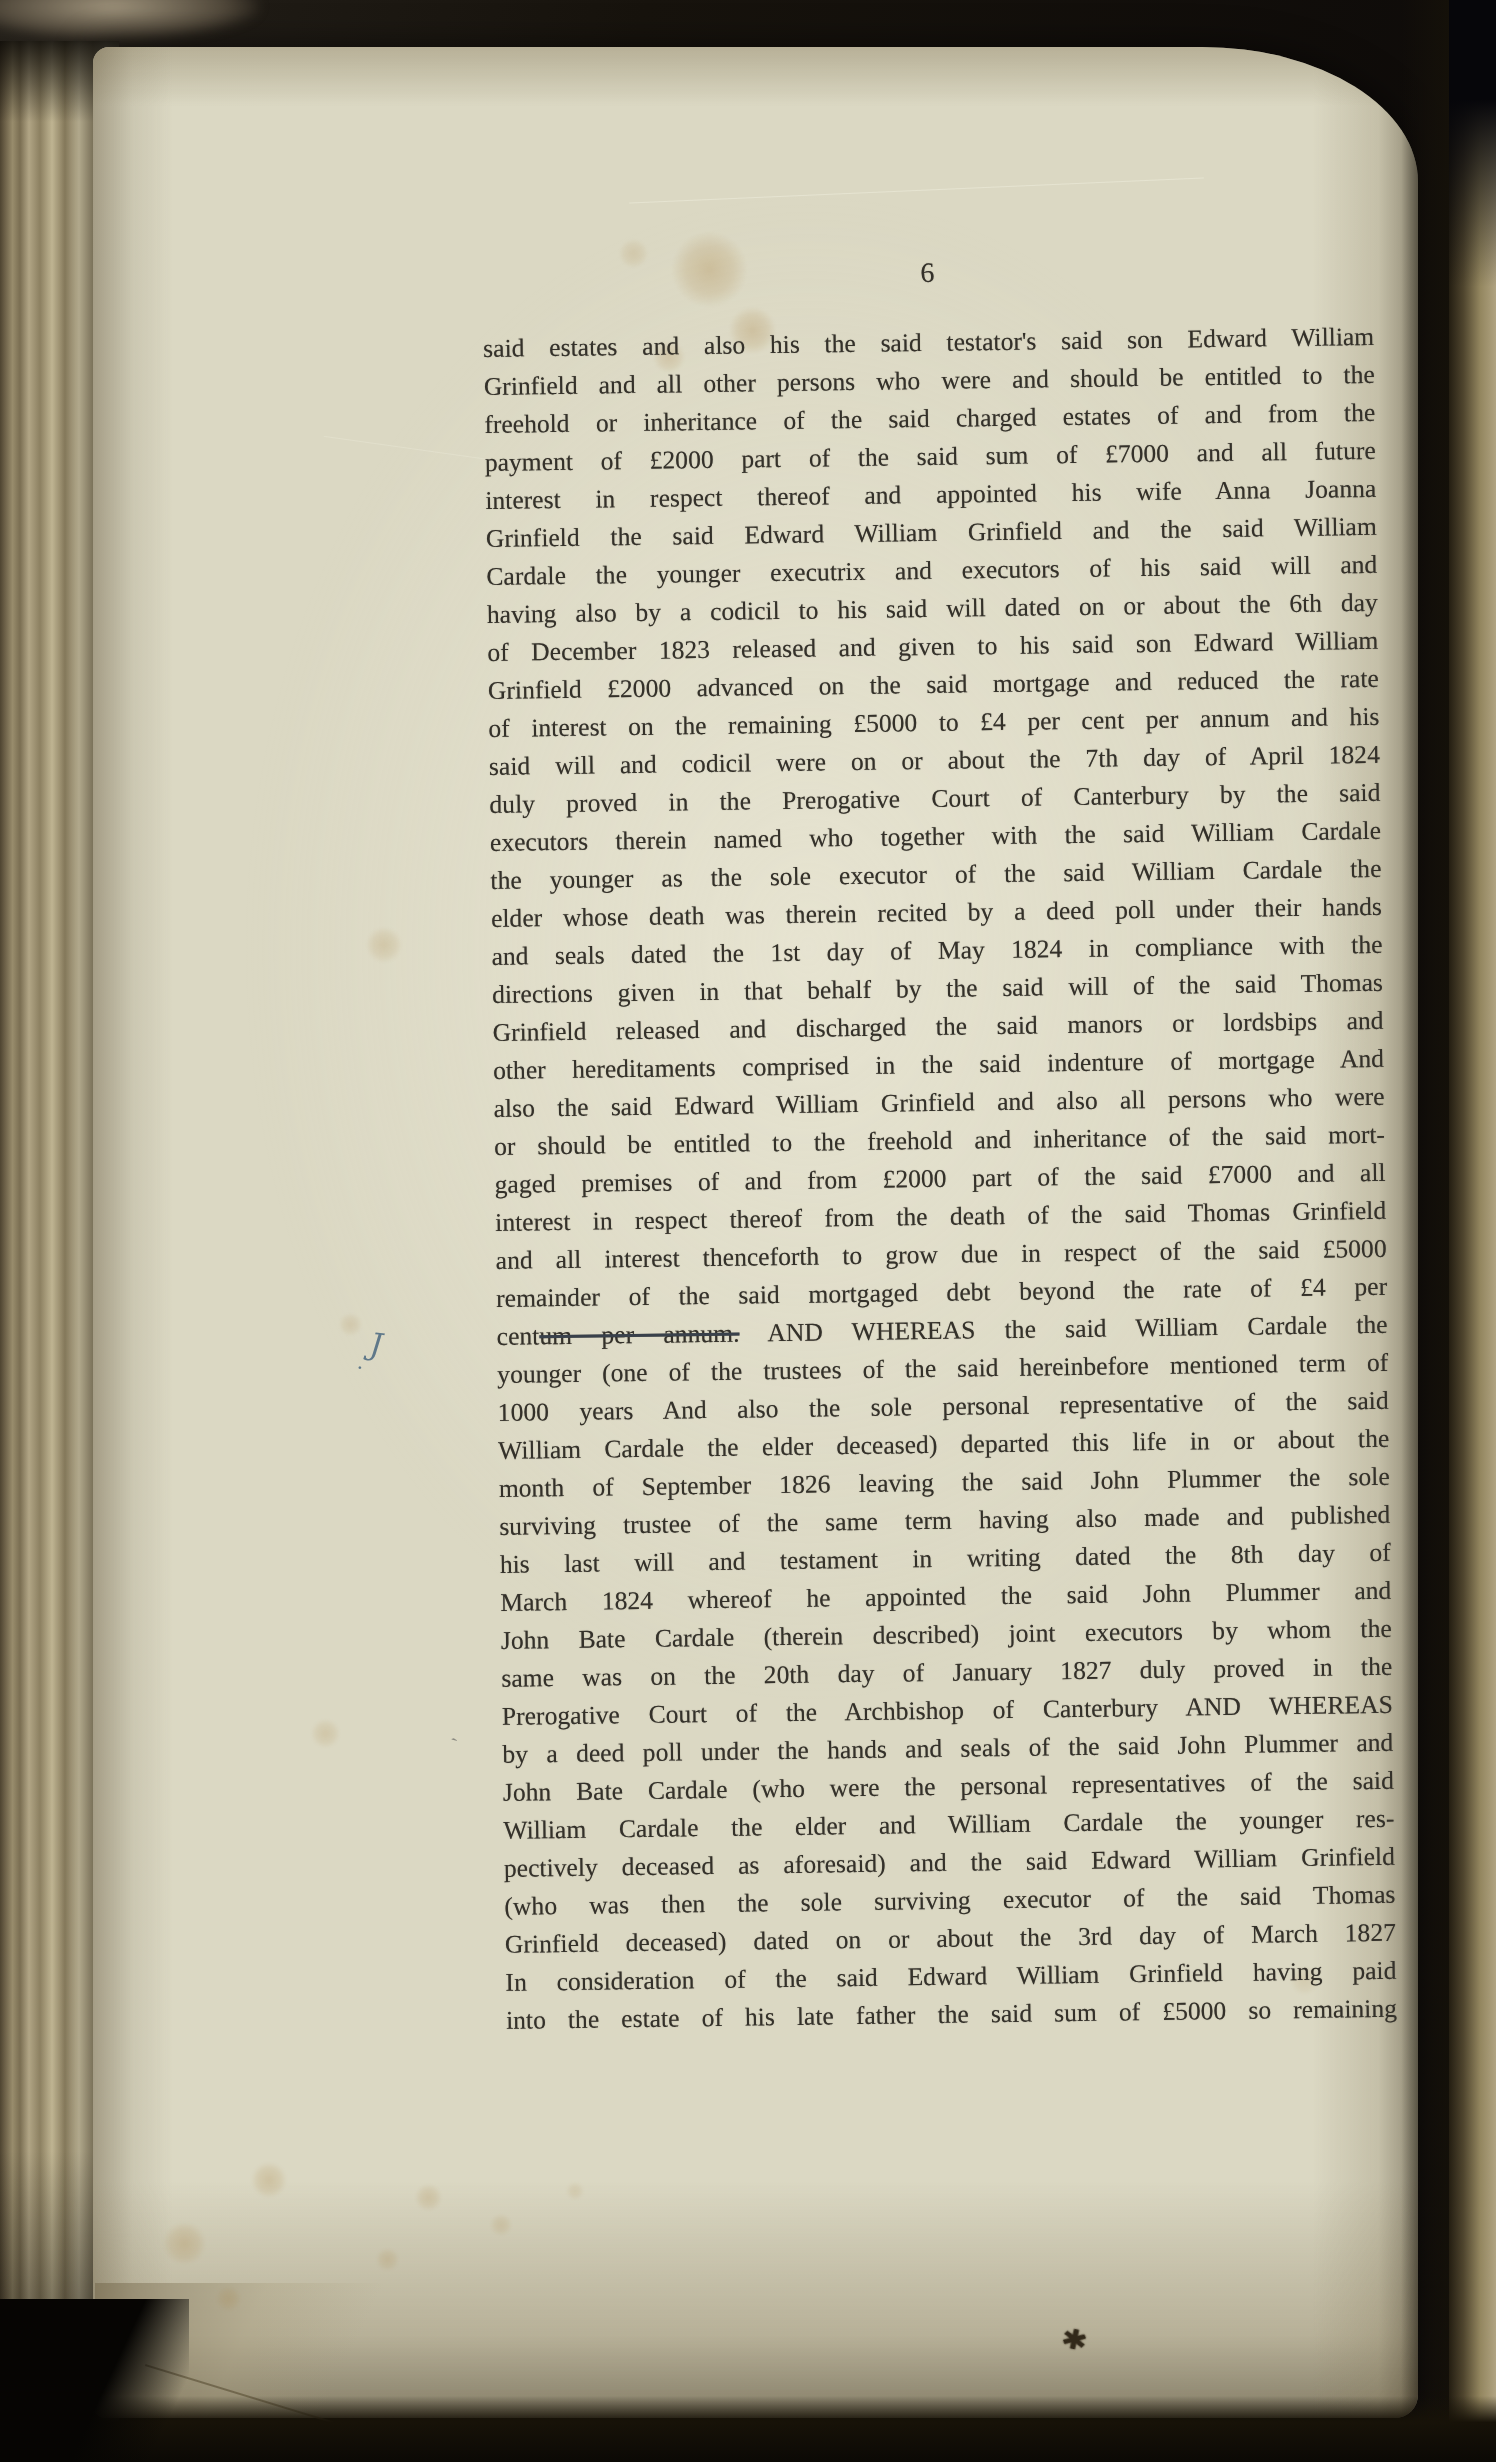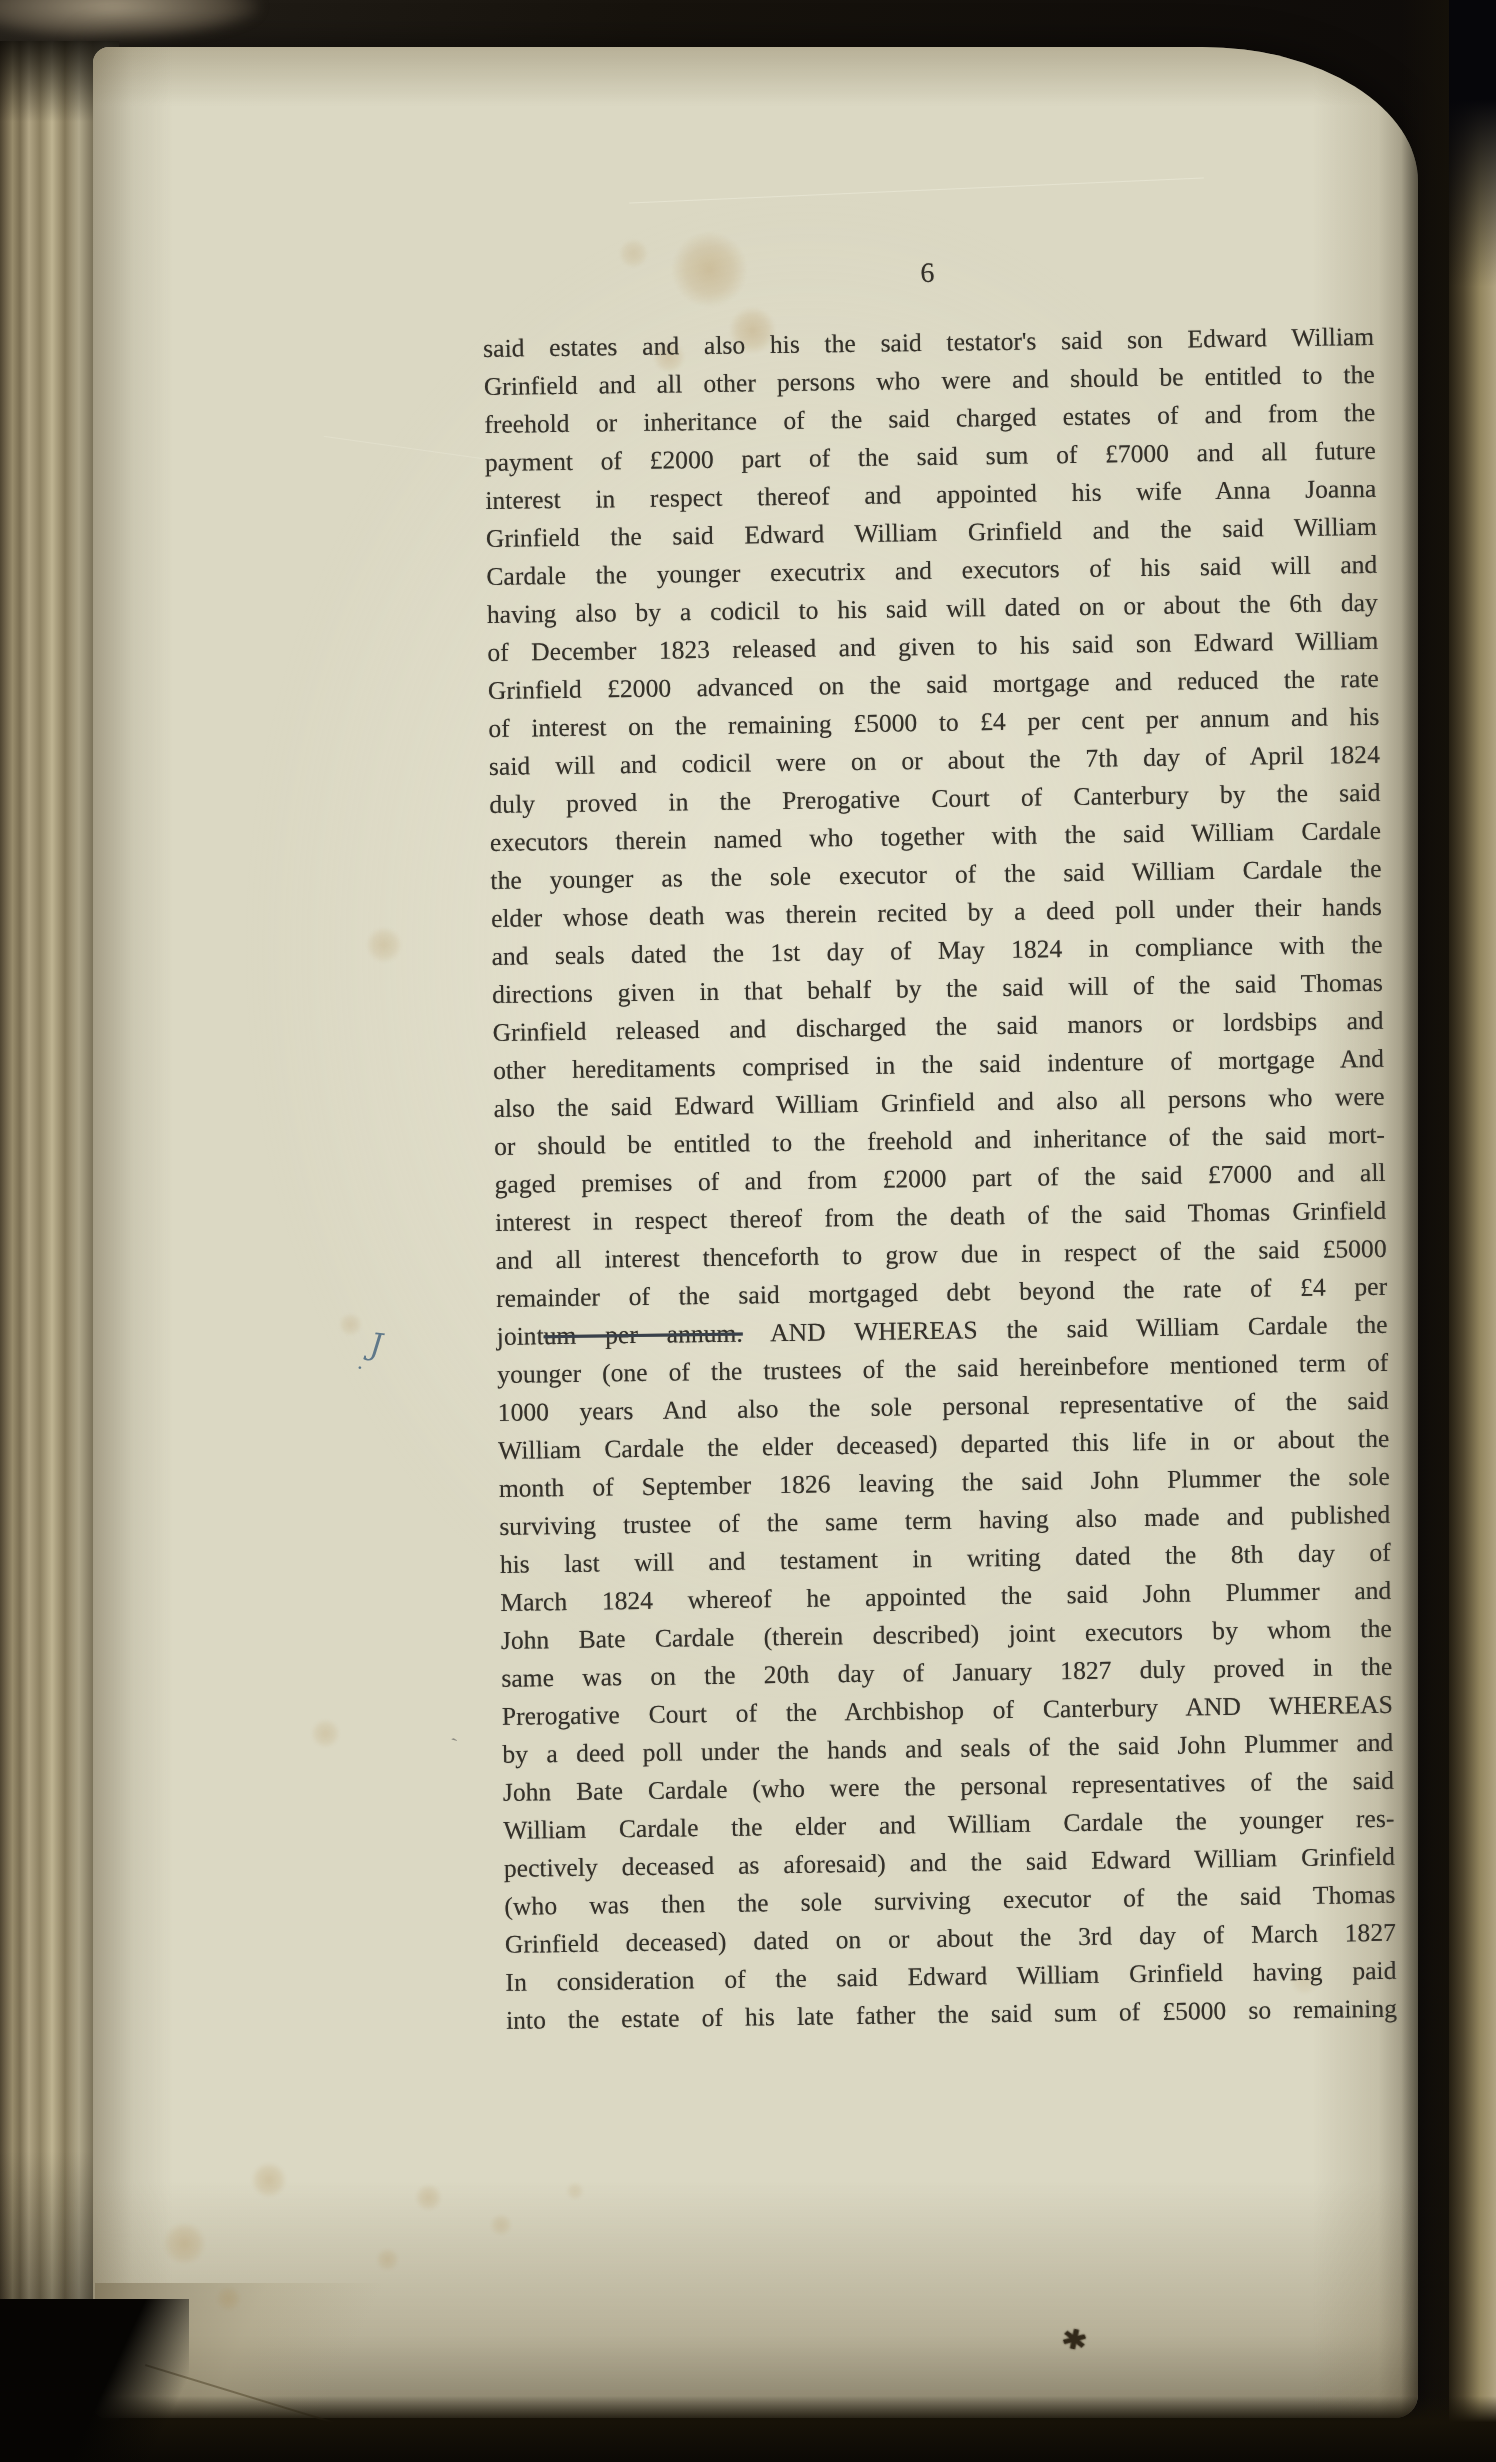--- a/index.html
+++ b/index.html
@@ -139,21 +139,21 @@
         <div class="text-line">and seals dated the 1st day of May 1824 in compliance with the</div>
         <div class="text-line">directions given in that behalf by the said will of the said Thomas</div>
         <div class="text-line">Grinfield released and discharged the said manors or lordsbips and</div>
         <div class="text-line">other hereditaments comprised in the said indenture of mortgage And</div>
         <div class="text-line">also the said Edward William Grinfield and also all persons who were</div>
         <div class="text-line">or should be entitled to the freehold and inheritance of the said mort-</div>
         <div class="text-line">gaged premises of and from £2000 part of the said £7000 and all</div>
         <div class="text-line">interest in respect thereof from the death of the said Thomas Grinfield</div>
         <div class="text-line">and all interest thenceforth to grow due in respect of the said £5000</div>
         <div class="text-line">remainder of the said mortgaged debt beyond the rate of £4 per</div>
-        <div class="text-line"><span>joint</span><span class="struck">um per annum.</span><span> AND WHEREAS the said William Cardale the</span></div>
+        <div class="text-line"><span>cent</span><span class="struck">um per annum.</span><span> AND WHEREAS the said William Cardale the</span></div>
         <div class="text-line">younger (one of the trustees of the said hereinbefore mentioned term of</div>
         <div class="text-line">1000 years And also the sole personal representative of the said</div>
         <div class="text-line">William Cardale the elder deceased) departed this life in or about the</div>
         <div class="text-line">month of September 1826 leaving the said John Plummer the sole</div>
         <div class="text-line">surviving trustee of the same term having also made and published</div>
         <div class="text-line">his last will and testament in writing dated the 8th day of</div>
         <div class="text-line">March 1824 whereof he appointed the said John Plummer and</div>
         <div class="text-line">John Bate Cardale (therein described) joint executors by whom the</div>
         <div class="text-line">same was on the 20th day of January 1827 duly proved in the</div>
         <div class="text-line">Prerogative Court of the Archbishop of Canterbury AND WHEREAS</div>

